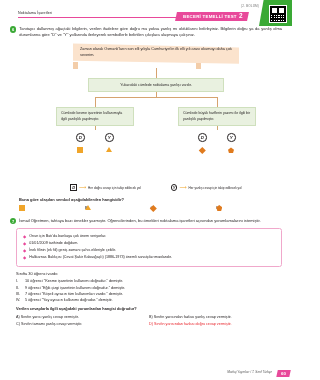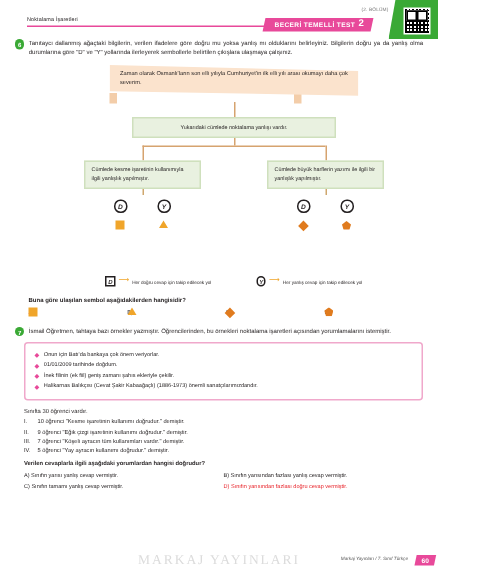--- a/index.html
+++ b/index.html
@@ -437,18 +437,17 @@
     <span>C)</span>
     <span>Sınıfın tamamı yanlış cevap vermiştir.</span>
   </div>
   <div class="opt2 hl">
     <span>D)</span>
     <span>Sınıfın yarısından fazlası doğru cevap vermiştir.</span>
   </div>
 </div>
 
 <div class="footer">
-  <div class="watermark">MARKAJ YAYINLARI</div>
   <div class="foot-src">Markaj Yayınları / 7. Sınıf Türkçe</div>
   <div class="foot-page">
       <span>60</span>
     </div>
 </div>
 
 </body></html>

